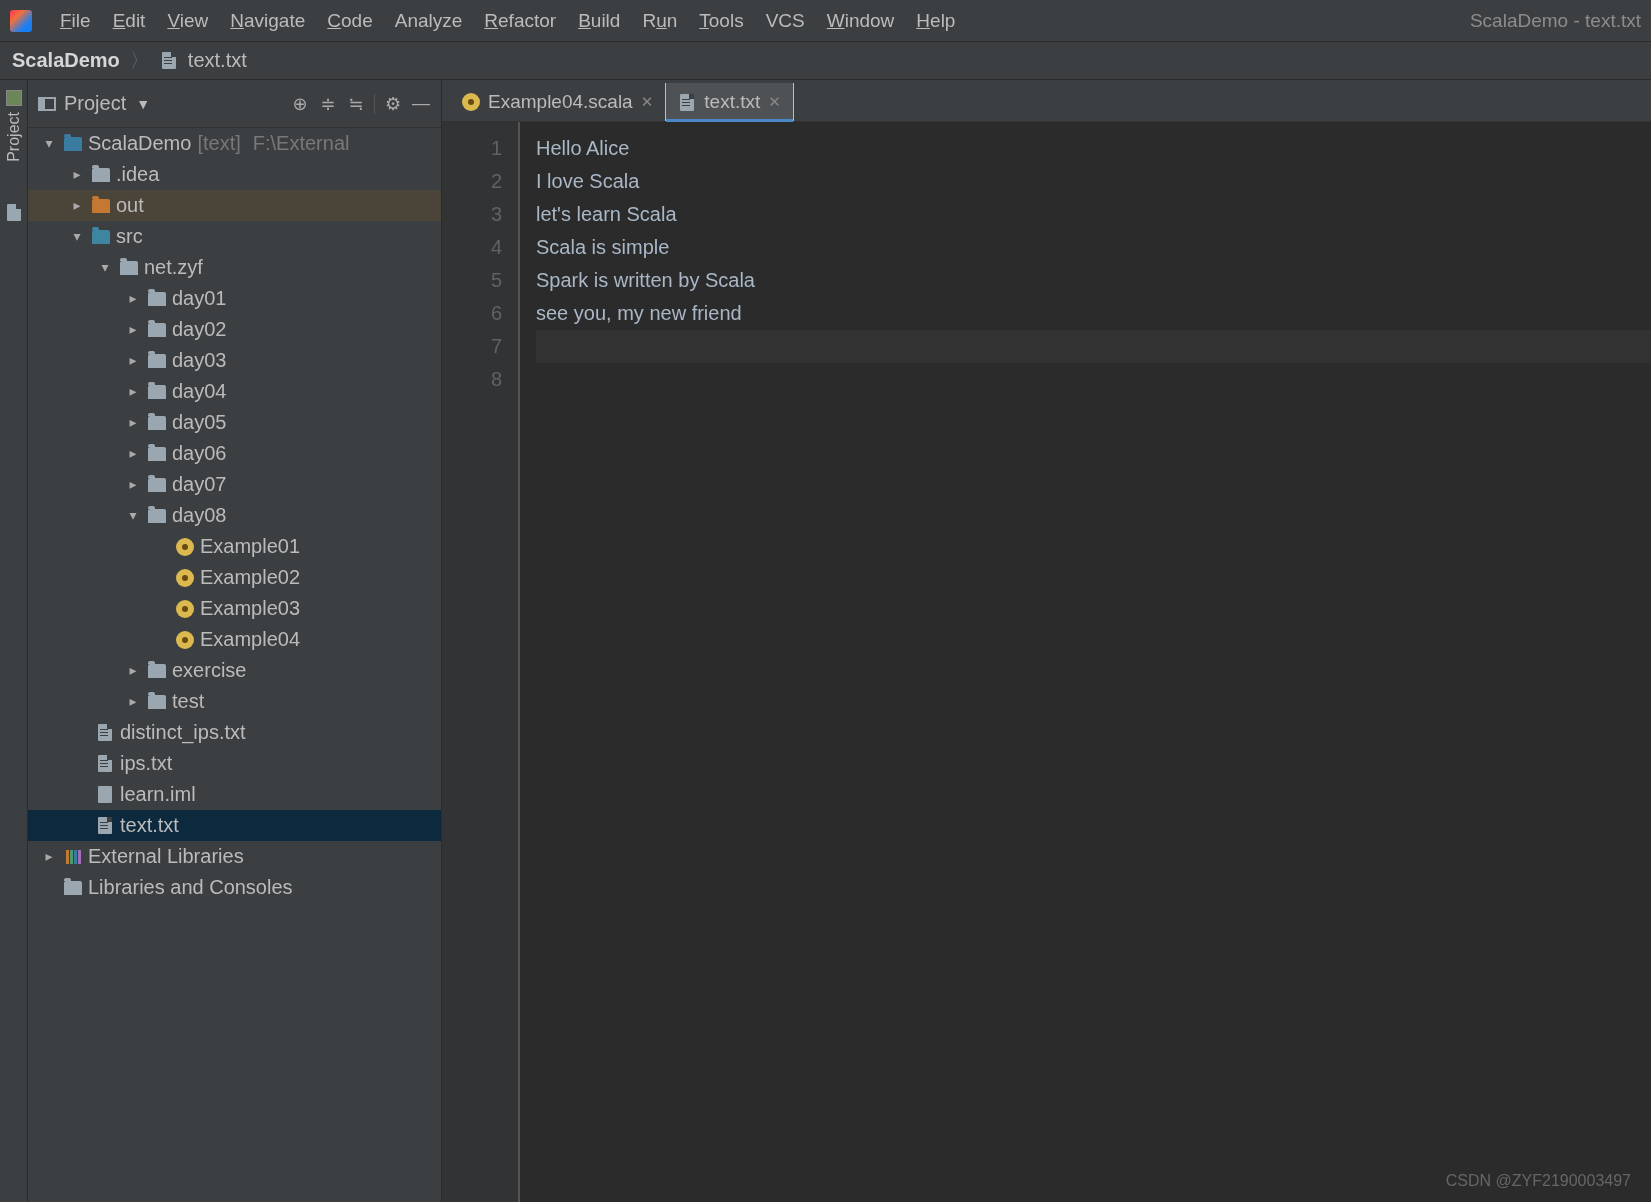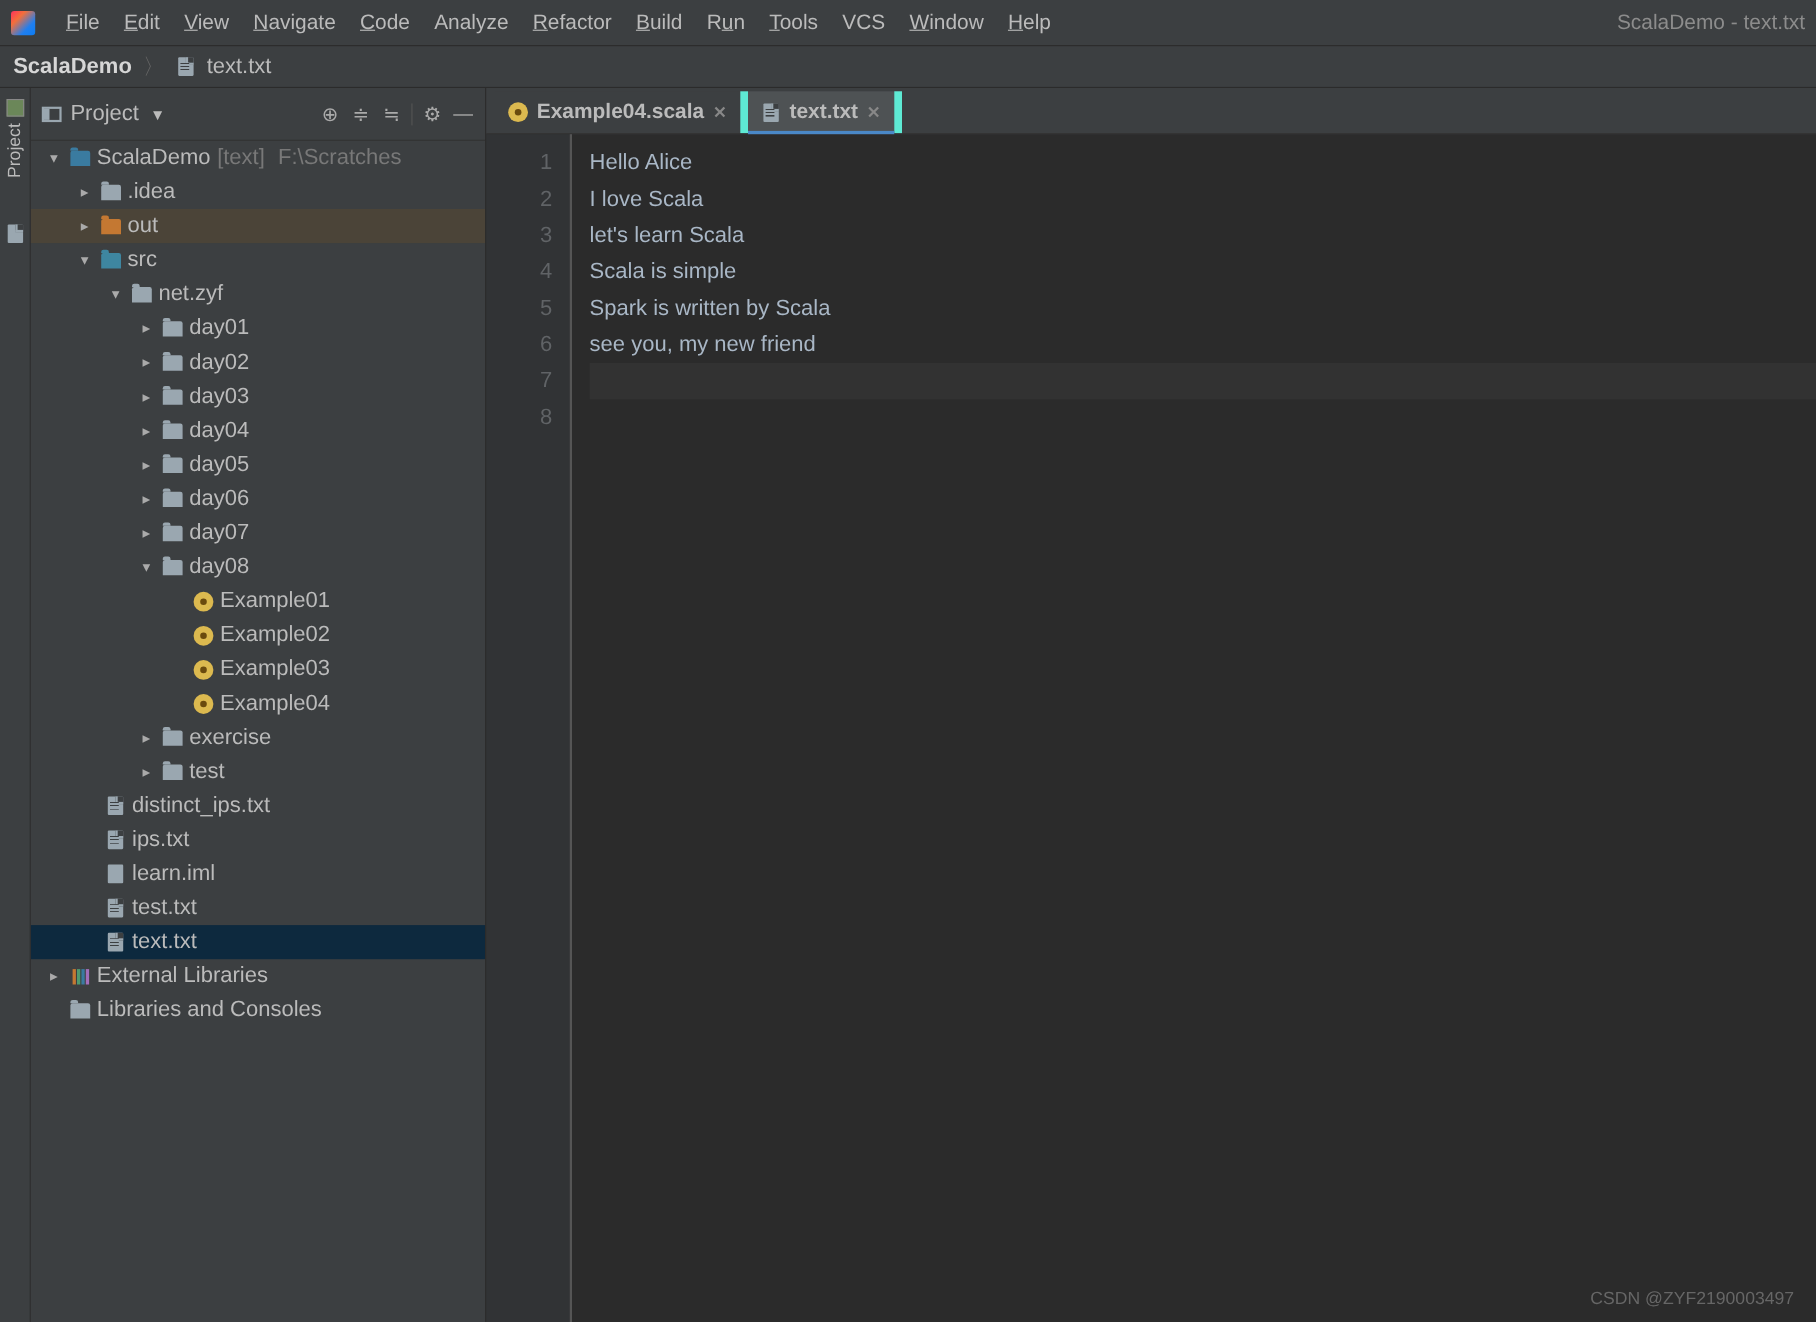--- a/index.html
+++ b/index.html
@@ -53,21 +53,21 @@
   .lib-icon span { width:3px; height:14px; }
   .lib-icon span:nth-child(1){background:#c47832;}
   .lib-icon span:nth-child(2){background:#4e9a6f;}
   .lib-icon span:nth-child(3){background:#3a7ba0;}
   .lib-icon span:nth-child(4){background:#a36fbb;}
   .gray-note { color:#787878; margin-left:6px; }
   .bold { font-weight:bold; color:#d6d6d6; }
   
   .editor-area { flex:1; background:#2b2b2b; display:flex; flex-direction:column; }
   .tabs { height:42px; display:flex; align-items:flex-end; background:#3c3f41; border-bottom:1px solid #323232; padding-left:8px; }
-  .tab { height:38px; display:flex; align-items:center; gap:8px; padding:0 12px; font-size:19px; color:#bbb; background:#3c3f41; border-right:7px solid #5eead4; position:relative;font-weight:bold; }
+  .tab { height:38px; display:flex; align-items:center; gap:8px; padding:0 12px; font-size:19px; color:#bbb; background:#3c3f41; border-right:1px solid #5eead4; position:relative; }
   .tab.active { background:#4e5254; }
   .tab.active::after { content:""; position:absolute; left:0; right:0; bottom:-1px; height:3px; background:#4a88c7; }
   .tab .close { color:#888; font-size:15px; }
   .editor-body { flex:1; display:flex; font-family:"Consolas","Menlo",monospace; font-size:20px; }
   .gutter { width:78px; background:#313335; color:#606366; text-align:right; padding:10px 16px 0 0; line-height:33px; border-right:2px solid #555; }
   .code { flex:1; padding:10px 0 0 16px; color:#a9b7c6; line-height:33px; }
   .code .line.current { background:#323232; }
   .watermark { position:absolute; right:20px; bottom:12px; color:#666; font-size:16px; }
   .code .line { height:33px; }
   .gutter .gline { height:33px; }
@@ -128,21 +128,21 @@
     </div>
 
     <div class="tree">
       <div class="row" style="padding-left:12px">
         <span class="arrow">▾</span>
         <span class="icon">
             <span class="folder module"></span>
           </span>
         <span>ScalaDemo</span>
         <span style="color:#787878">[text]</span>
-        <span class="gray-note">F:\Scratches</span>
+        <span class="gray-note">F:\External</span>
       </div>
       <div class="row" style="padding-left:40px">
         <span class="arrow">▸</span>
         <span class="icon">
             <span class="folder"></span>
           </span>
         <span>.idea</span>
       </div>
       <div class="row highlighted" style="padding-left:40px">
         <span class="arrow">▸</span>
@@ -269,26 +269,20 @@
           <span class="icon">
             <span class="txt-icon lines"></span>
           </span>
           <span>ips.txt</span>
         </div>
       <div class="row" style="padding-left:68px">
           <span class="icon">
             <span class="iml-icon"></span>
           </span>
           <span>learn.iml</span>
-        </div>
-      <div class="row" style="padding-left:68px">
-          <span class="icon">
-            <span class="txt-icon lines"></span>
-          </span>
-          <span>test.txt</span>
         </div>
       <div class="row selected" style="padding-left:68px">
           <span class="icon">
             <span class="txt-icon lines"></span>
           </span>
           <span>text.txt</span>
         </div>
       <div class="row" style="padding-left:12px">
           <span class="arrow">▸</span>
           <span class="icon">

